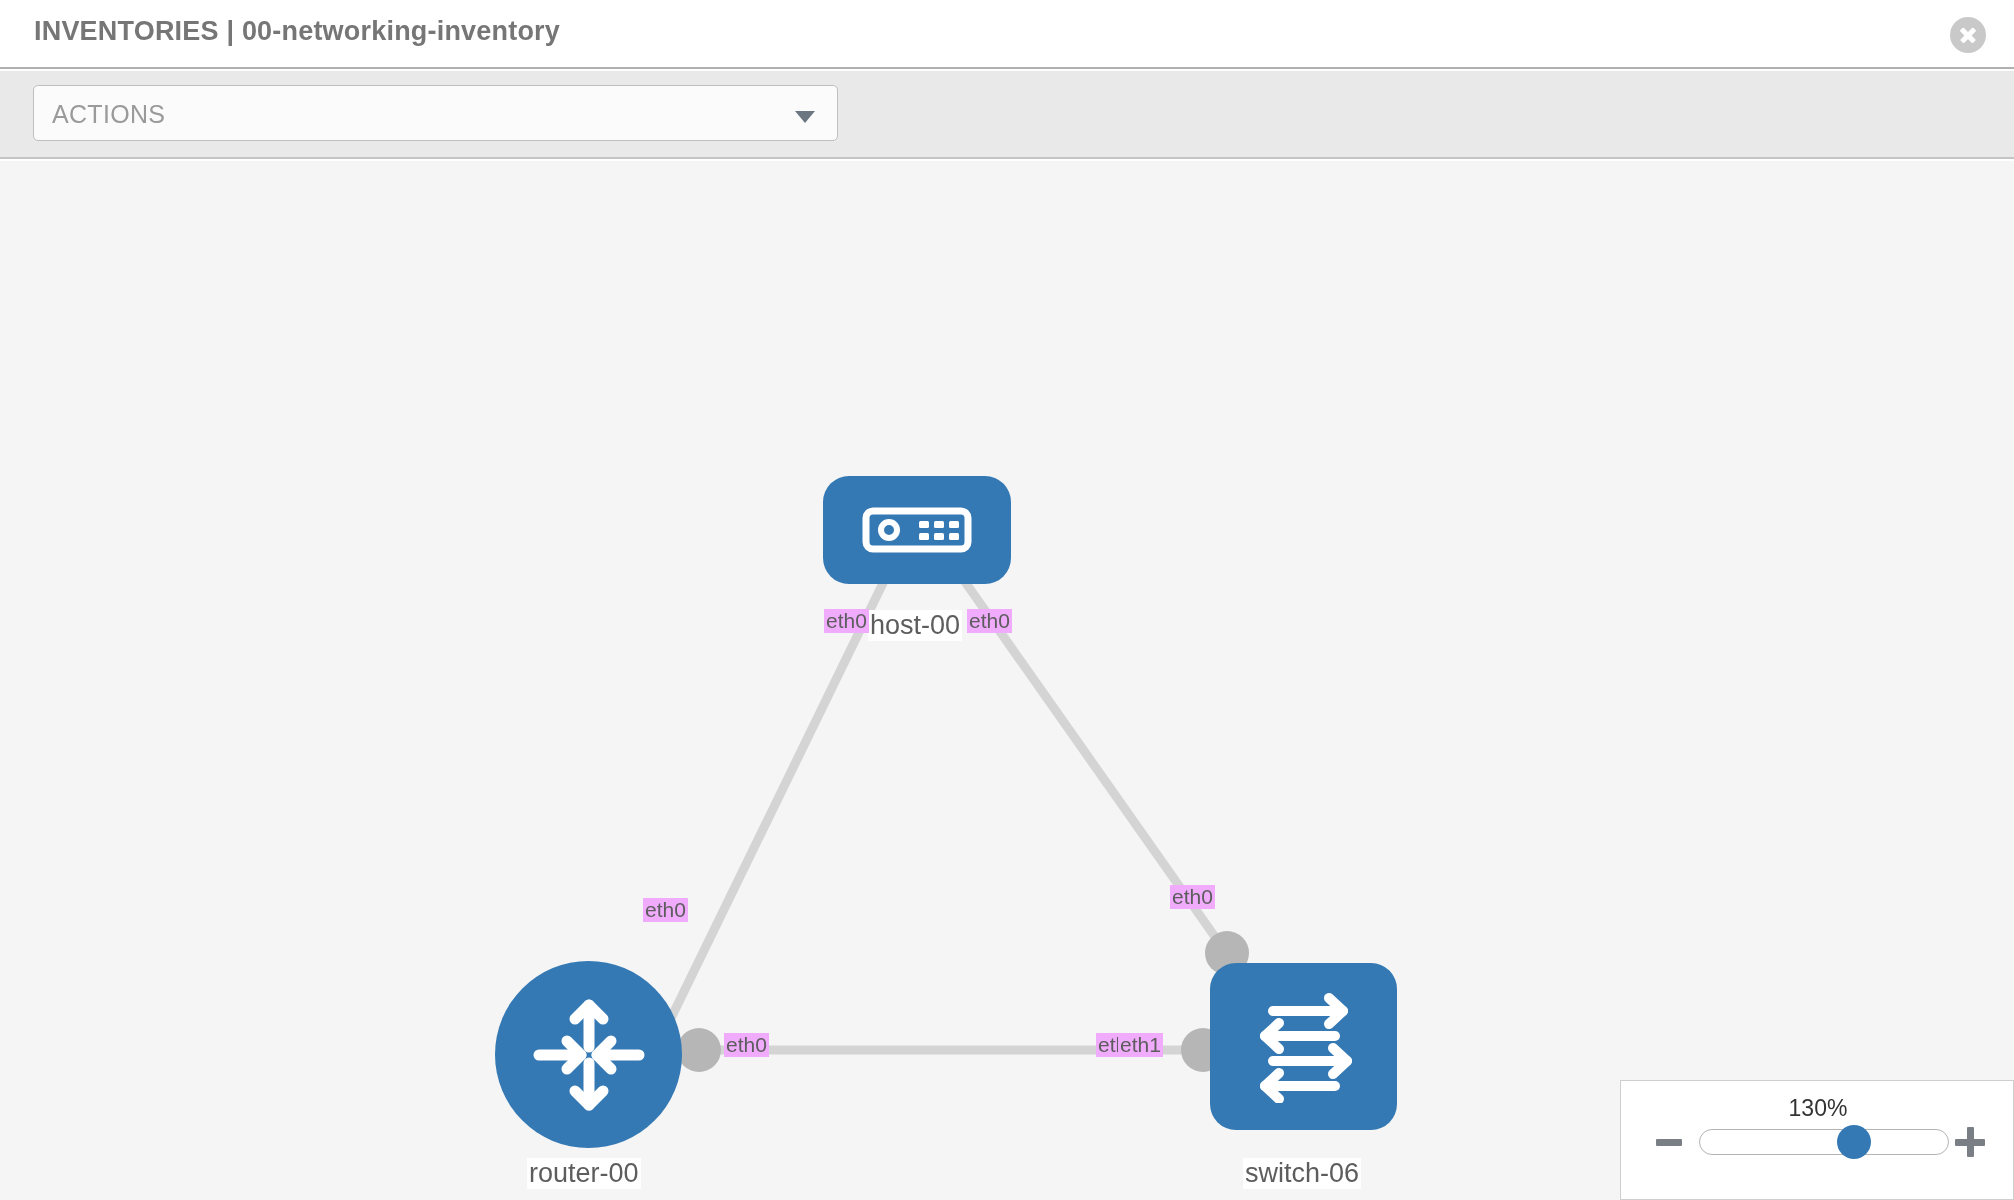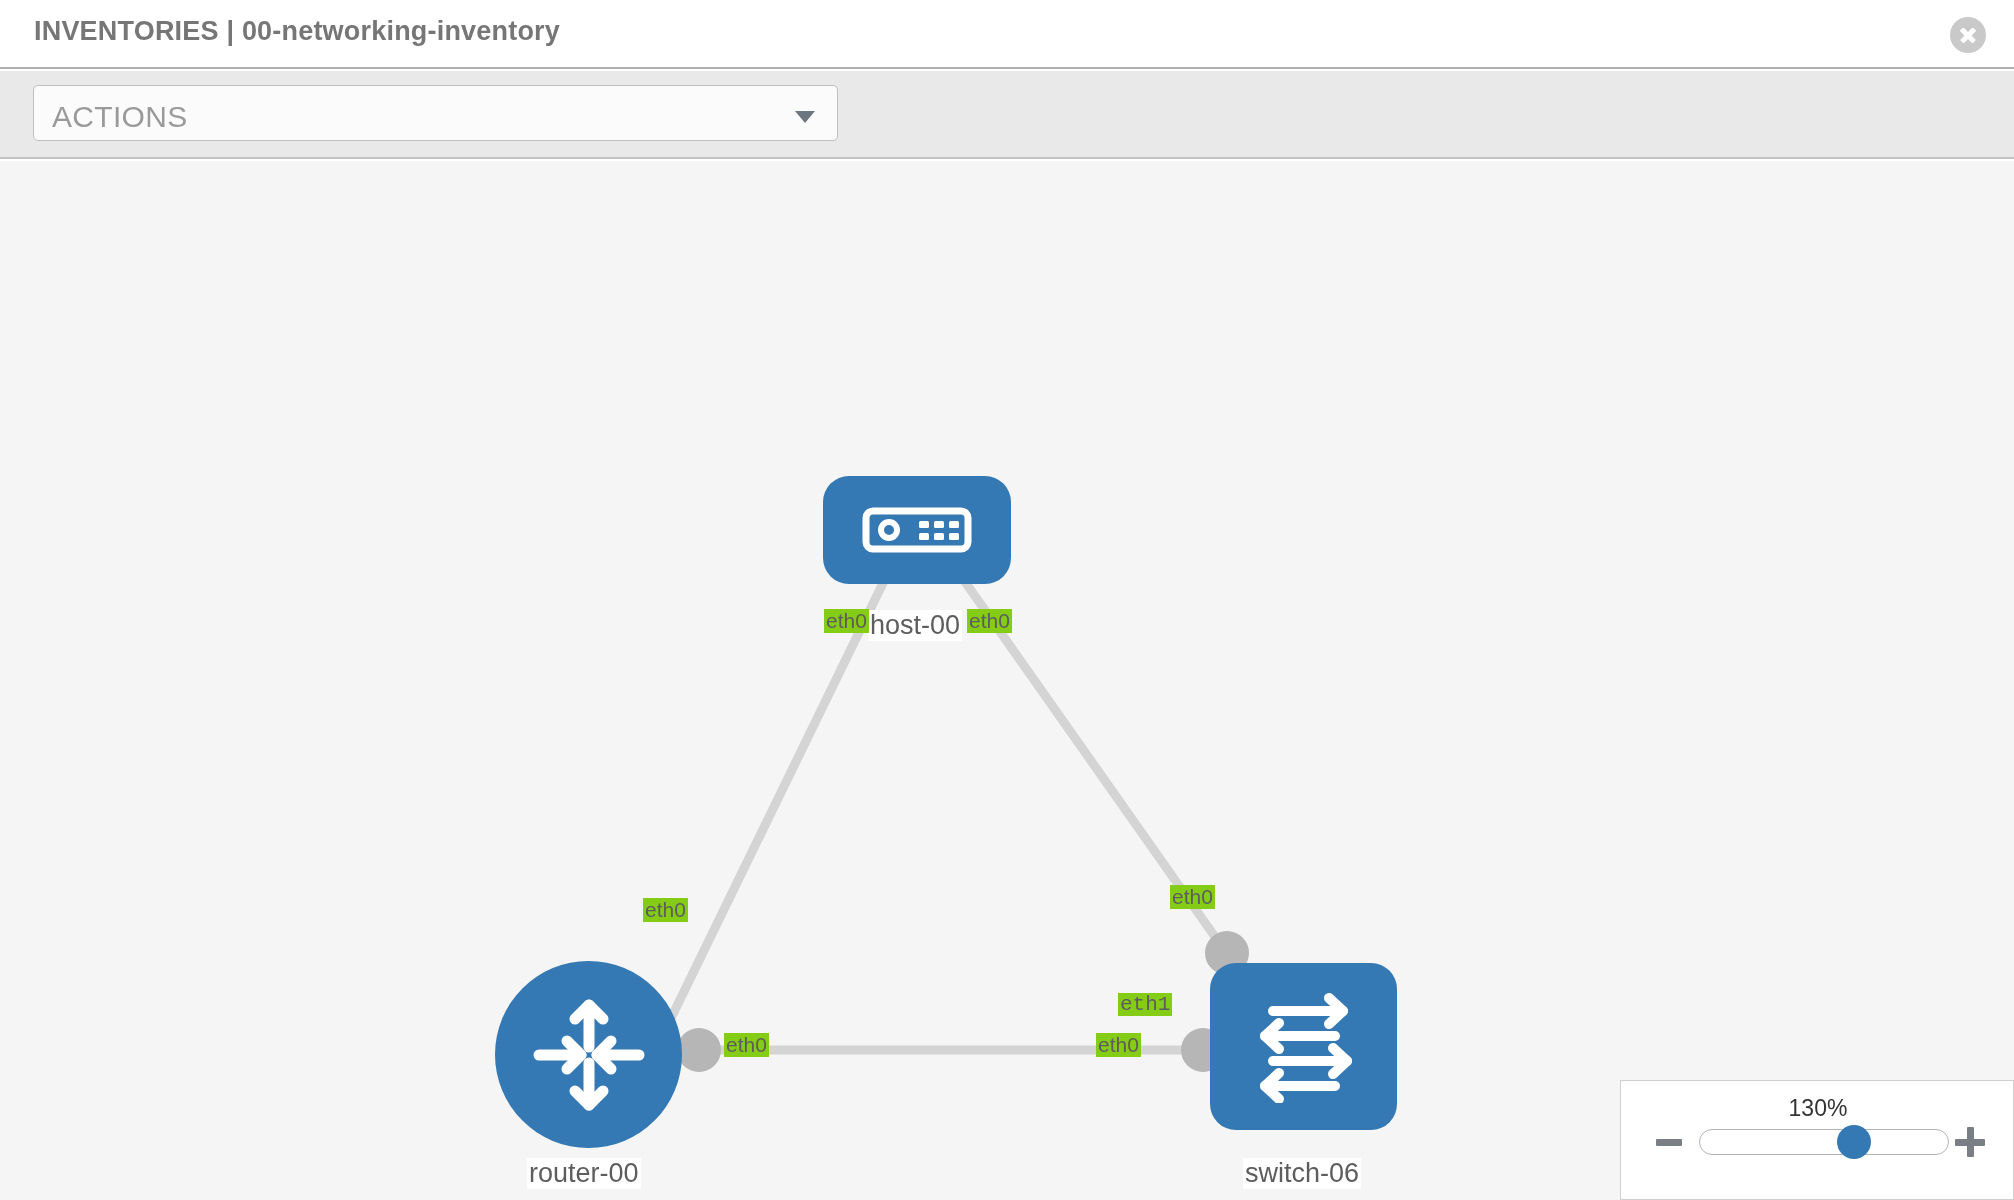--- a/index.html
+++ b/index.html
@@ -48,21 +48,21 @@
   .select-box {
     position: absolute;
     background: #fbfbfb;
     border: 1px solid #bfbfbf;
     border-radius: 5px;
     height: 56px;
     cursor: pointer;
   }
   .select-box .sel-label {
     position: absolute; left: 18px; top: 14px;
-    font-size: 30px; color: #9a9a9a;
+    font-size: 25px; color: #9a9a9a;
     letter-spacing: .3px; white-space: nowrap;
   }
   .caret {
     position: absolute; right: 22px; top: 25px;
     width: 0; height: 0;
     border-left: 10px solid transparent;
     border-right: 10px solid transparent;
     border-top: 12px solid #6b7681;
   }
   #actions-select { left: 33px; top: 14px; width: 805px; }
@@ -109,32 +109,32 @@
     pointer-events: none;
   }
   #host-label   { left: 868px; top: 449px; }
   #router-label { left: 527px; top: 997px; }
   #switch-label { left: 1243px; top: 997px; }
 
   
   .if-label {
     position: absolute;
     font-size: 21px; color: #5d5d5d;
-    background: #84cc16;
+    background: #f0abfc;
     white-space: nowrap;
     padding: 0 2px;
     pointer-events: none;
   }
   #if-host-left   { left: 824px; top: 448px; }
   #if-host-right  { left: 967px; top: 448px; }
   #if-router-up   { left: 643px; top: 737px; }
   #if-switch-up   { left: 1170px; top: 724px; }
   #if-router-e0   { left: 724px; top: 872px; }
   #if-switch-e0   { left: 1096px; top: 872px; }
-  #if-switch-e1   { left: 1118px; top: 832px; font-family: Liberation Mono, monospace; }
+  #if-switch-e1   { left: 1118px; top: 872px; }
 
   
   .handle {
     position: absolute;
     width: 44px; height: 44px; border-radius: 50%;
     background: #b6b6b6;
     cursor: pointer;
   }
   #h-router-right { left: 677px;  top: 867px; }
   #h-switch-left  { left: 1181px; top: 867px; }

